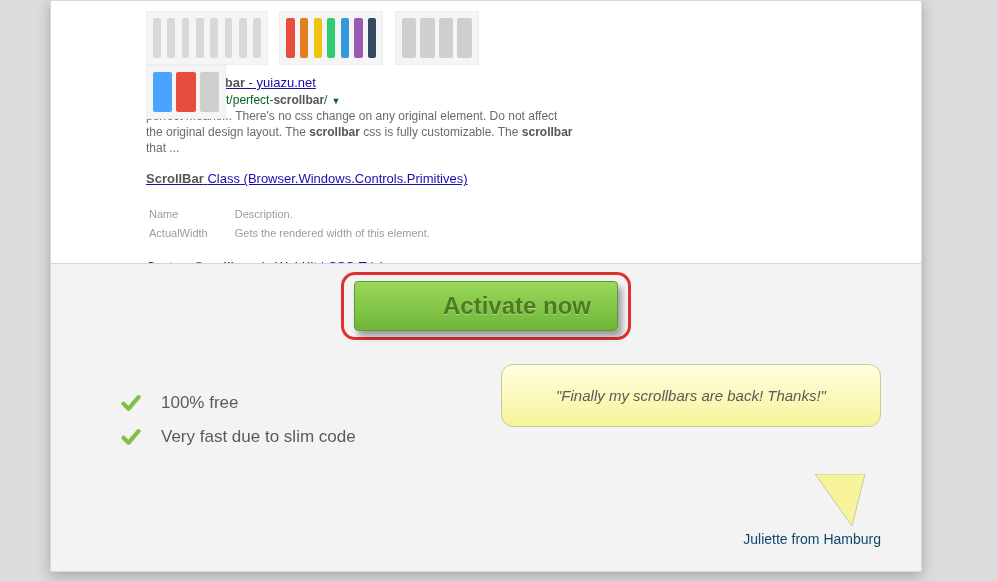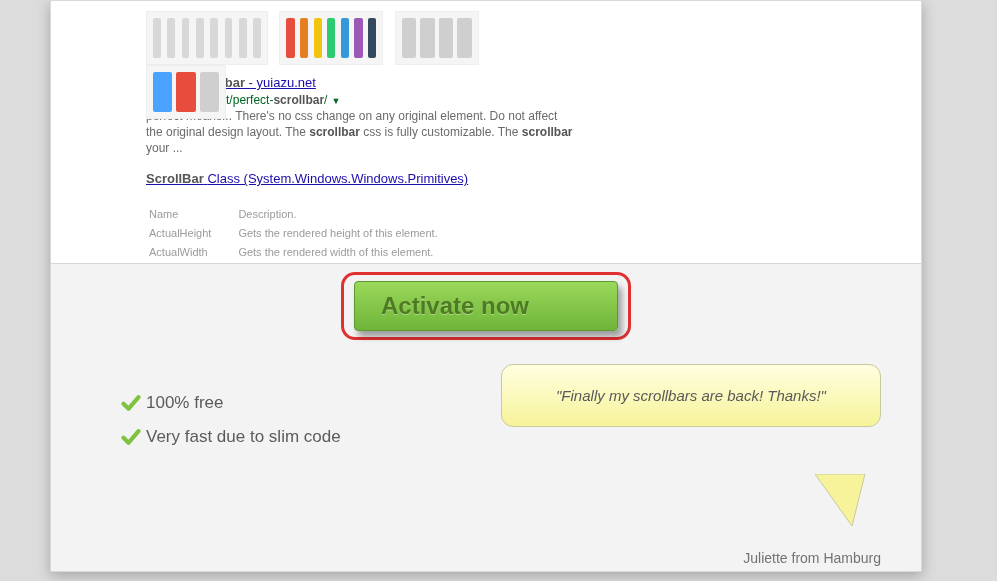--- a/index.html
+++ b/index.html
@@ -19,30 +19,30 @@
   .gres .snippet{color:#6b6b6b;font-size:12px;}
   .gres .block{margin-bottom:14px;}
   .gres table.def td{font-size:11px;color:#9b9b9b;padding-right:24px;}
   .gres table.def td:first-child{color:#9b9b9b;}
   .wkrow{display:flex;gap:8px;}
   .avatar{width:36px;height:36px;background:#e2c9b8;border-radius:2px;position:relative;overflow:hidden;flex:0 0 36px;}
   .avatar::after{content:"";position:absolute;left:8px;top:6px;width:20px;height:20px;border-radius:50%;background:#caa18a;}
   
   .promo{position:absolute;left:0;right:0;bottom:0;top:262px;background:#f3f3f3;border-top:1px solid #d6d6d6;}
   .redbox{position:absolute;left:50%;top:8px;transform:translateX(-50%);padding:6px 10px;border:3px solid #e03030;border-radius:14px;}
-  .actbtn{display:block;min-width:210px;padding:10px 26px;text-align:left;font-size:24px;font-weight:bold;color:#4e7a22;background:linear-gradient(#9ad85a,#6fb53a);border:1px solid #5a9a2e;border-radius:4px;box-shadow:4px 6px 6px rgba(0,0,0,.35);text-shadow:0 1px 0 rgba(255,255,255,.35);cursor:pointer;}
+  .actbtn{display:block;min-width:210px;padding:10px 26px;text-align:right;font-size:24px;font-weight:bold;color:#4e7a22;background:linear-gradient(#9ad85a,#6fb53a);border:1px solid #5a9a2e;border-radius:4px;box-shadow:4px 6px 6px rgba(0,0,0,.35);text-shadow:0 1px 0 rgba(255,255,255,.35);cursor:pointer;}
   .feat{position:absolute;left:30px;top:112px;font-size:17px;color:#5b5b5b;}
-  .feat li{list-style:none;margin:0 0 14px 0;display:flex;align-items:center;gap:5px;}
+  .feat li{list-style:none;margin:0 0 14px 0;display:flex;align-items:center;gap:20px;}
   .tick{width:20px;height:20px;display:inline-block;}
   .tick svg{width:20px;height:20px;}
   .quote{position:absolute;right:40px;top:100px;width:380px;}
   .bubble{background:linear-gradient(#ffffe0,#f7f39a);border:1px solid #c9c9a0;border-radius:12px;padding:22px 24px;font-style:italic;color:#5a5a5a;font-size:15px;text-align:center;position:relative;}
   .tail{position:absolute;right:70px;bottom:-48px;width:0;height:0;}
   .tail svg{width:70px;height:55px;display:block;}
-  .credit{position:absolute;right:40px;bottom:5px;font-size:14px;color:#737373;}
+  .credit{position:absolute;right:40px;bottom:24px;font-size:14px;color:#0c4a6e;}
 </style>
 </head>
 <body>
 <div class="stage">
   <div class="gbox">
     <div class="gres">
       <div class="imgrow">
         <div class="thumb t1"><div class="bars-set">
               <span style="background:#d8d8d8"></span>
               <span style="background:#d8d8d8"></span>
@@ -71,35 +71,31 @@
         <div class="thumb t4"><div class="bars-set">
               <span style="background:#4aa3ff"></span>
               <span style="background:#e74c3c"></span>
               <span style="background:#cfcfcf"></span>
             </div></div>
       </div>
 
       <div class="block">
         <a class="title"><span>perfect-</span><b>scrollbar</b><span> - yuiazu.net</span></a><br>
         <span class="url"><span>www.yuiazu.net/perfect-</span><b>scrollbar</b><span>/</span><span class="dd">▼</span></span><br>
-        <span class="snippet"><span>perfect means... There's no css change on any original element. Do not affect the original design layout. The</span> <b>scrollbar</b> <span>css is fully customizable. The</span> <b>scrollbar</b> <span>your ...</span></span>
+        <span class="snippet"><span>perfect means... There's no css change on any original element. Do not affect the original design layout. The</span> <b>scrollbar</b> <span>css is fully customizable. The</span> <b>scrollbar</b> <span>that ...</span></span>
       </div>
 
       <div class="block">
-        <a class="title"><b>ScrollBar</b> <span>Class (System.Windows.Windows.Primitives)</span></a><br>
+        <a class="title"><b>ScrollBar</b> <span>Class (Browser.Windows.Controls.Primitives)</span></a><br>
         <br>
         <table class="def">
           <tbody>
               <tr>
                 <td>Name</td>
                 <td>Description.</td>
-              </tr>
-          <tr>
-                <td>ActualHeight</td>
-                <td>Gets the rendered height of this element.</td>
               </tr>
           <tr>
                 <td>ActualWidth</td>
                 <td>Gets the rendered width of this element.</td>
               </tr>
         </tbody>
           </table>
       </div>
 
       <div class="block">

